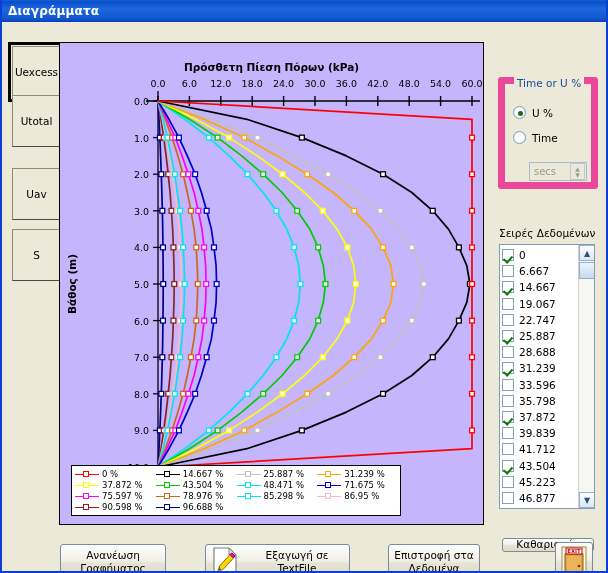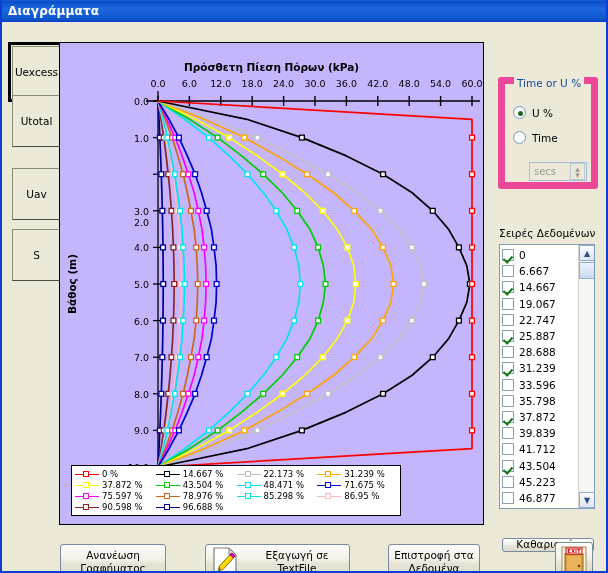--- a/index.html
+++ b/index.html
@@ -256,21 +256,21 @@
             <span class="xtick-label" style="left: 255px;">30.0</span>
             <span class="xtick-label" style="left: 286.4px;">36.0</span>
             <span class="xtick-label" style="left: 317.8px;">42.0</span>
             <span class="xtick-label" style="left: 349.2px;">48.0</span>
             <span class="xtick-label" style="left: 380.6px;">54.0</span>
             <span class="xtick-label" style="left: 412px;">60.0</span>
           </div>
         <div class="yticklabels" id="yticklabels">
             <span class="ytick-label" style="top: 58px; left: 0px; width: 89px;">0.0</span>
             <span class="ytick-label" style="top: 94.6px; left: 0px; width: 89px;">1.0</span>
-            <span class="ytick-label" style="top: 131.2px; left: 0px; width: 89px; margin-top: 48px;">2.0</span>
+            <span class="ytick-label" style="top: 131.2px; left: 0px; width: 89px;">2.0</span>
             <span class="ytick-label" style="top: 167.8px; left: 0px; width: 89px;">3.0</span>
             <span class="ytick-label" style="top: 204.4px; left: 0px; width: 89px;">4.0</span>
             <span class="ytick-label" style="top: 241px; left: 0px; width: 89px;">5.0</span>
             <span class="ytick-label" style="top: 277.6px; left: 0px; width: 89px;">6.0</span>
             <span class="ytick-label" style="top: 314.2px; left: 0px; width: 89px;">7.0</span>
             <span class="ytick-label" style="top: 350.8px; left: 0px; width: 89px;">8.0</span>
             <span class="ytick-label" style="top: 387.4px; left: 0px; width: 89px;">9.0</span>
             <span class="ytick-label" style="top: 424px; left: 0px; width: 89px;">10.0</span>
           </div>
         <div class="axis-title-y">Βάθος (m)</div>
@@ -481,21 +481,21 @@
                 <span class="leg-line" style="background: rgb(0, 0, 0);"></span>
                 <span class="leg-mark" style="border-color: rgb(0, 0, 0);"></span>
               </span>
               <span class="leg-text">14.667 %</span>
             </div>
             <div class="leg-item">
               <span class="leg-swatch">
                 <span class="leg-line" style="background: rgb(192, 192, 192);"></span>
                 <span class="leg-mark" style="border-color: rgb(192, 192, 192);"></span>
               </span>
-              <span class="leg-text">22.173 %</span>
+              <span class="leg-text">25.887 %</span>
             </div>
             <div class="leg-item">
               <span class="leg-swatch">
                 <span class="leg-line" style="background: rgb(255, 165, 0);"></span>
                 <span class="leg-mark" style="border-color: rgb(255, 165, 0);"></span>
               </span>
               <span class="leg-text">31.239 %</span>
             </div>
             <div class="leg-item">
               <span class="leg-swatch">

